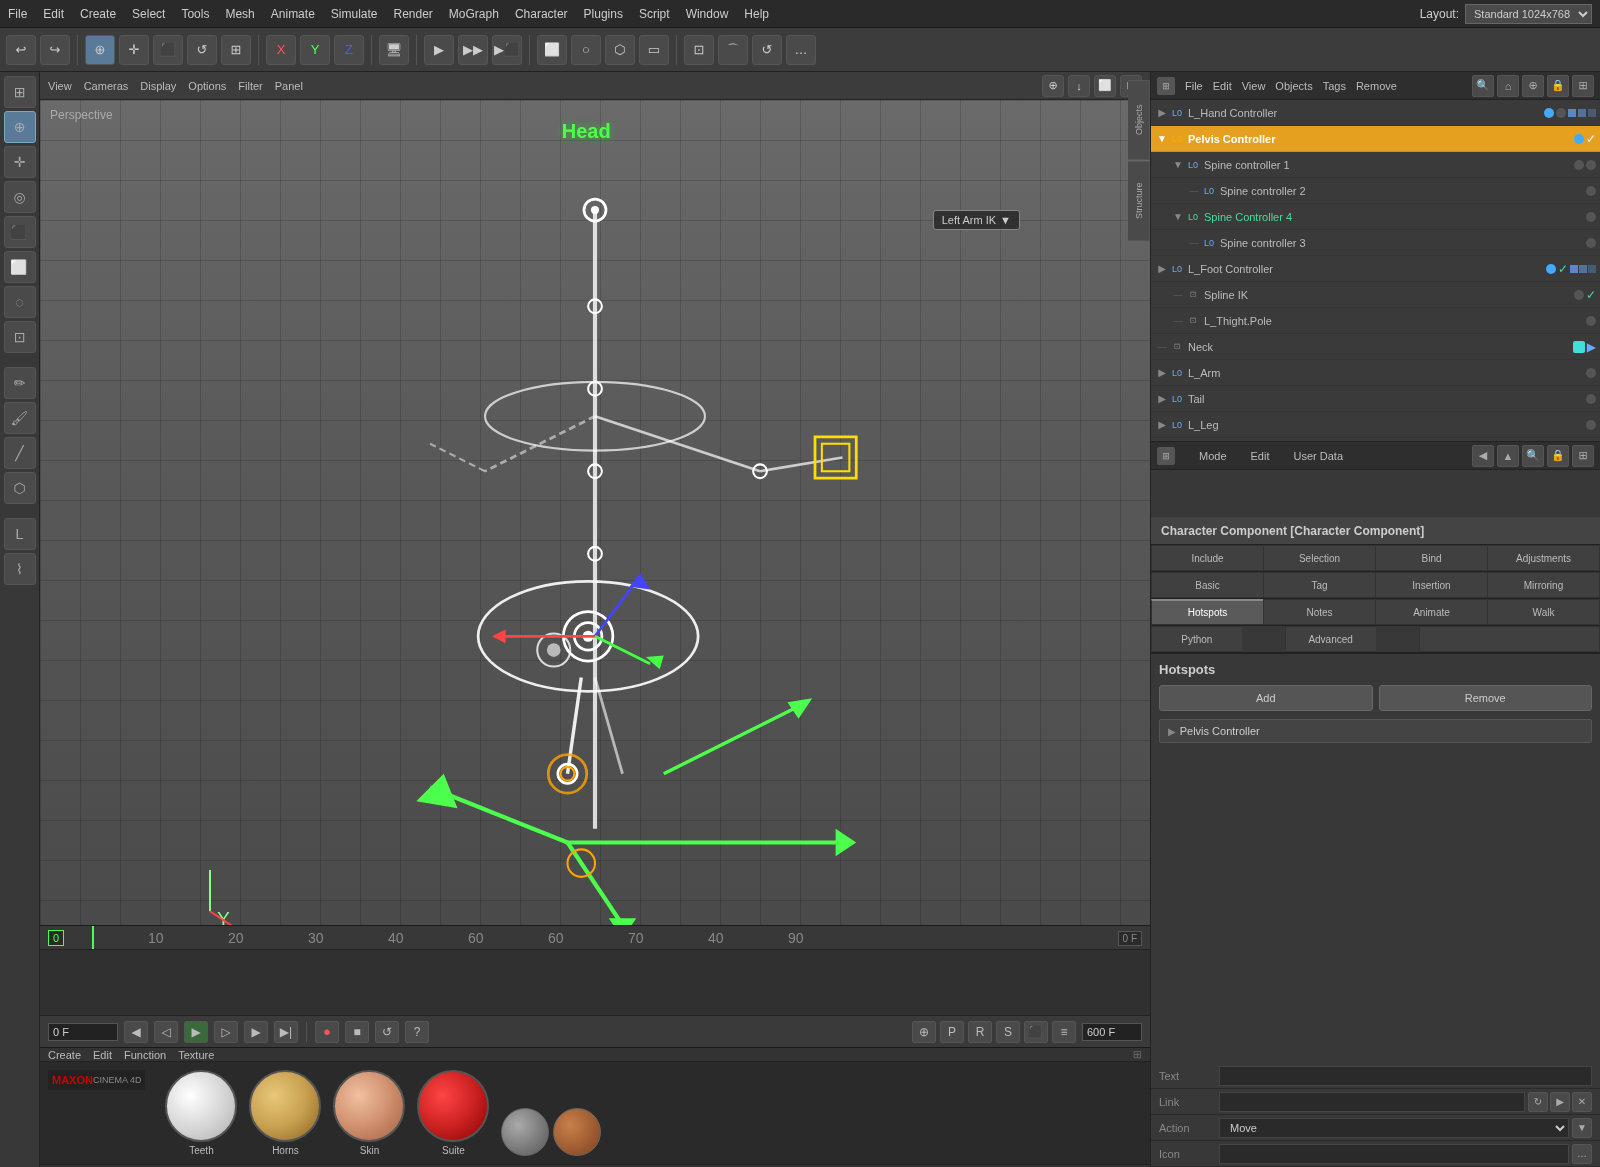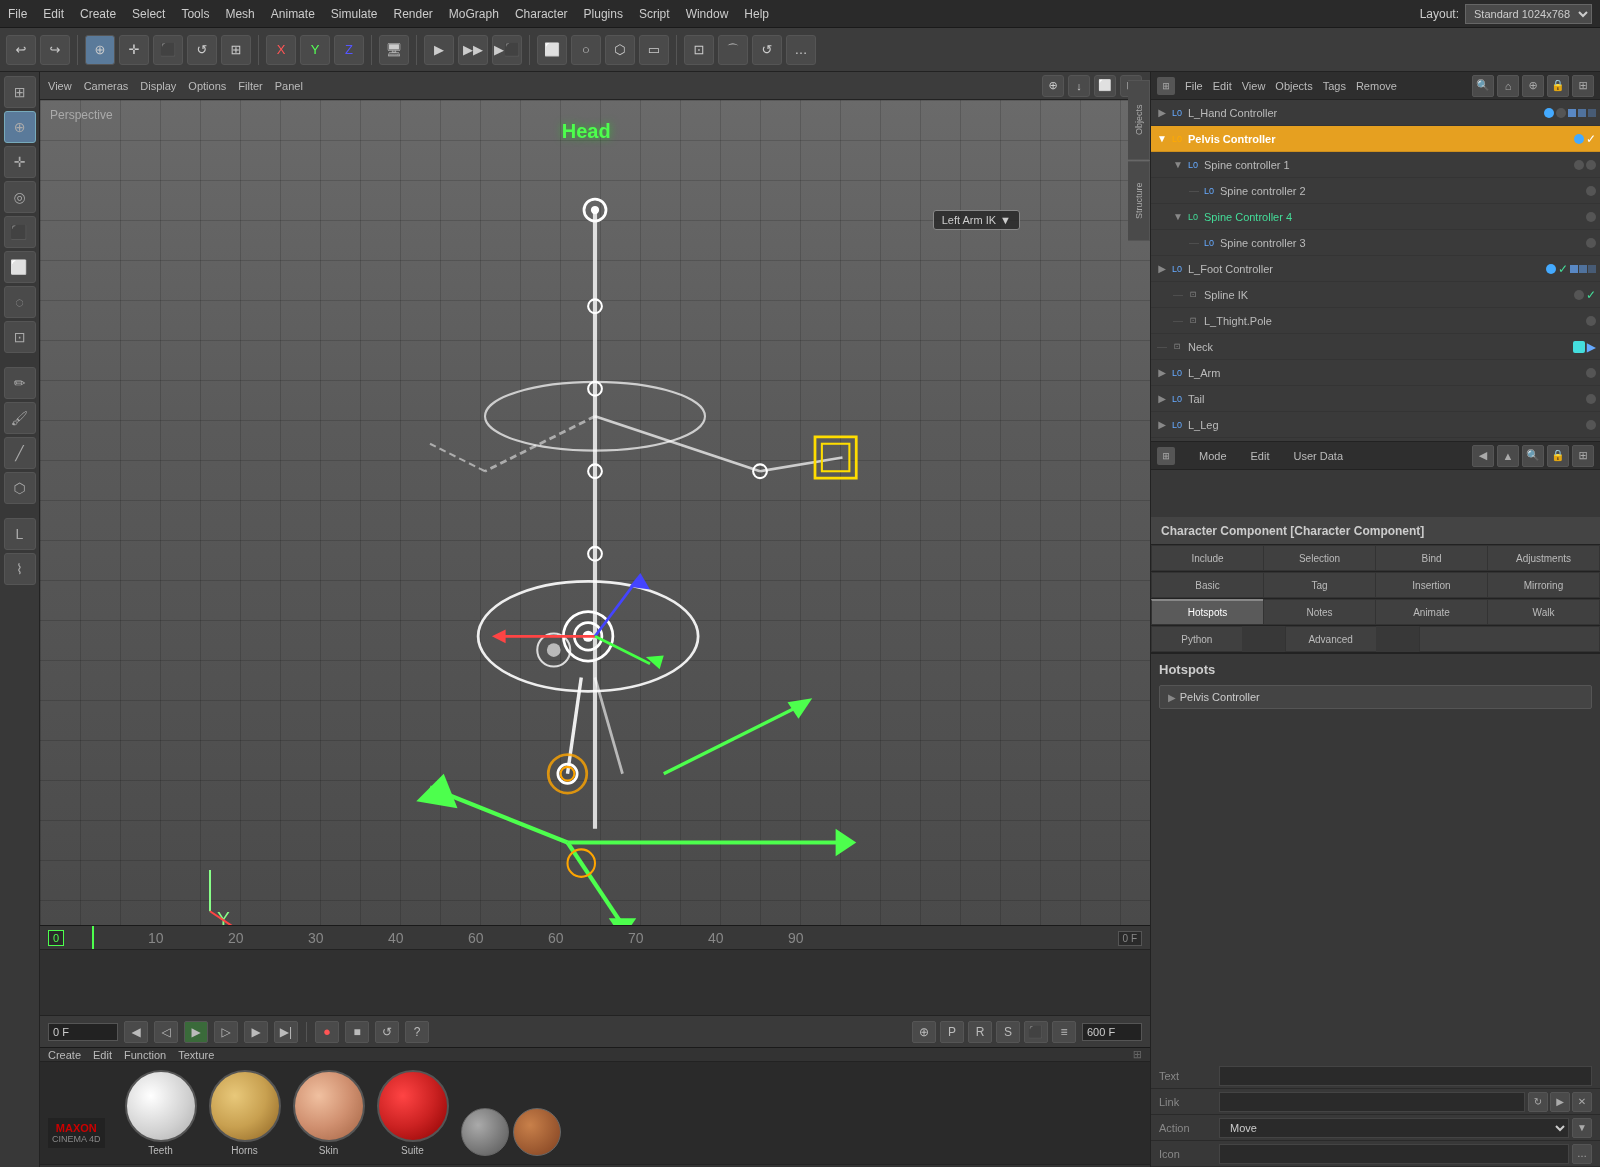--- a/index.html
+++ b/index.html
@@ -813,21 +813,21 @@
         <span>Create</span>
         <span>Edit</span>
         <span>Function</span>
         <span>Texture</span>
         <div style="margin-left:auto; display:flex; gap:3px;">
           <span style="color:#666;">⊞</span>
         </div>
       </div>
       <div class="material-content">
 
-        <div class="maxon-area" style="padding:4px; display:flex; flex-direction:column; justify-content:flex-end; margin-right:8px;margin-top:48px;">
+        <div class="maxon-area" style="padding:4px; display:flex; flex-direction:row; justify-content:flex-end; margin-right:8px;">
           <div class="maxon-logo">MAXON</div>
           <div class="cinema4d-text">CINEMA 4D</div>
         </div>
         <div class="material-item">
           <div class="material-swatch mat-teeth"></div>
           <div class="material-label">Teeth</div>
         </div>
         <div class="material-item">
           <div class="material-swatch mat-horns"></div>
           <div class="material-label">Horns</div>
@@ -1076,20 +1076,24 @@
       </div>
 
       <div class="tab-row" style="border-bottom:2px solid #222;gap:43px;">
         <div class="tab-btn">Python</div>
         <div class="tab-btn">Advanced</div>
         <div style="flex:2;background:#404040;border:1px solid #333;"></div>
       </div>
 
       <div class="hotspots-section">
         <div class="section-title">Hotspots</div>
+        <div class="hotspots-actions">
+          <div class="hs-btn">Add</div>
+          <div class="hs-btn">Remove</div>
+        </div>
         <div class="hotspot-item">
           <span class="hotspot-expand">▶</span>
           <span class="hotspot-name">Pelvis Controller</span>
         </div>
 
         <div style="height:80px;"></div>
       </div>
 
       <div>
         <div class="prop-row">

